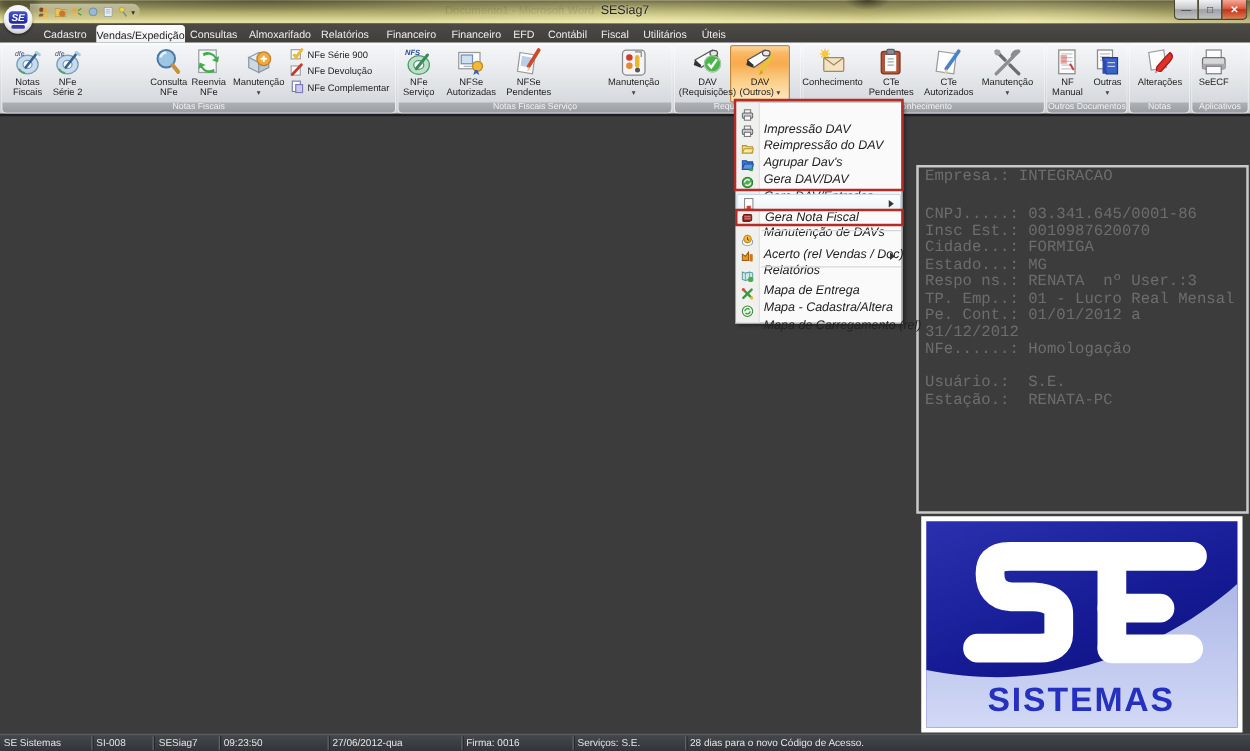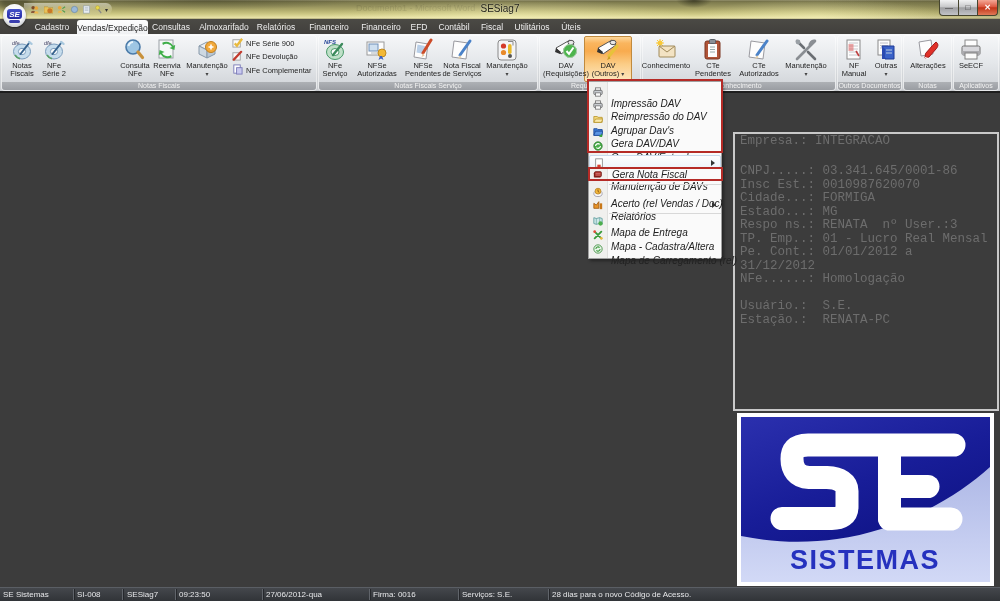--- a/index.html
+++ b/index.html
@@ -265,28 +265,20 @@
  </div>
  <div class="rbtn" style="left:423px">
   <svg width="24" height="24" viewBox="0 0 24 24">
         <path d="M5 4 L17 6 L15 21 L3 19 Z" fill="#fdfdfd" stroke="#9a9aa0"></path>
         <path d="M6.5 6.5 L14 8 L13 16 L5.5 14.5 Z" fill="#b9cfe8"></path>
         <path d="M20 2 L12 15" stroke="#cc4b28" stroke-width="3" stroke-linecap="round"></path>
         <path d="M12 15 l-1.5 4 3-1.2z" fill="#e8c9a0"></path>
       </svg>
   <div class="lbl">NFSe<br>Pendentes</div>
  </div>
- <div class="rbtn" style="left:462px;width:56px">
-  <svg width="24" height="24" viewBox="0 0 24 24">
-        <path d="M4 3 L18 5 L16 21 L2 19 Z" fill="#fdfdfd" stroke="#9a9aa0"></path>
-        <path d="M20 3 L10 17" stroke="#4a82c8" stroke-width="3" stroke-linecap="round"></path>
-        <path d="M10 17 l-1.8 4 3.2-1.4z" fill="#e8d0a8"></path>
-      </svg>
-  <div class="lbl">Nota Fiscal<br>de Serviços</div>
- </div>
  <div class="rbtn" style="left:507px;width:56px">
   <svg width="24" height="24" viewBox="0 0 24 24">
         <rect x="3" y="2" width="18" height="20" rx="3" fill="#f4f4f6" stroke="#888"></rect>
         <circle cx="8.5" cy="8" r="2.6" fill="#d43a2a"></circle>
         <circle cx="8.5" cy="14.5" r="2.6" fill="#e8892a"></circle>
         <rect x="13" y="6" width="3.6" height="10" rx="1.8" fill="#e8b92a"></rect>
         <circle cx="15" cy="18" r="2" fill="#555"></circle>
         <path d="M13 3.5 h5 v4" stroke="#888" fill="none"></path>
       </svg>
   <div class="lbl">Manutenção<br><span class="caret">▾</span></div>

